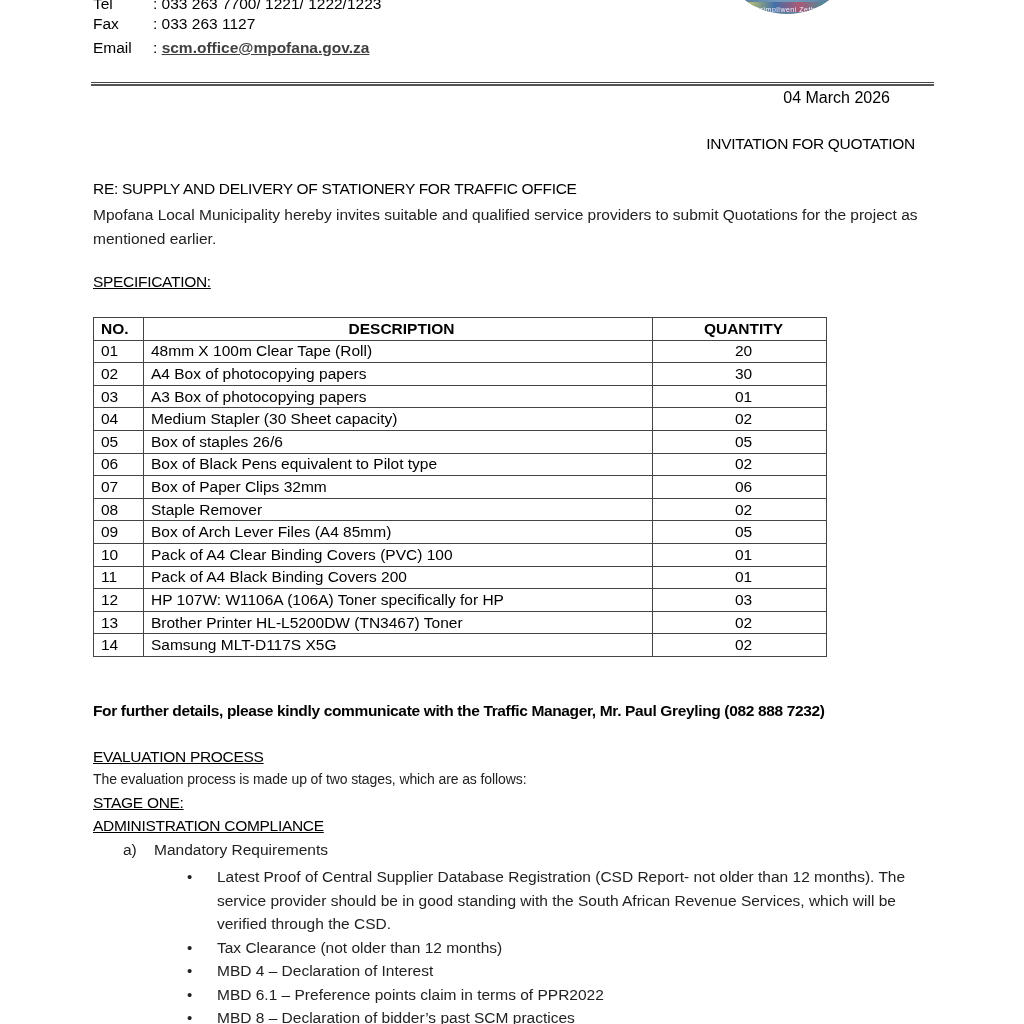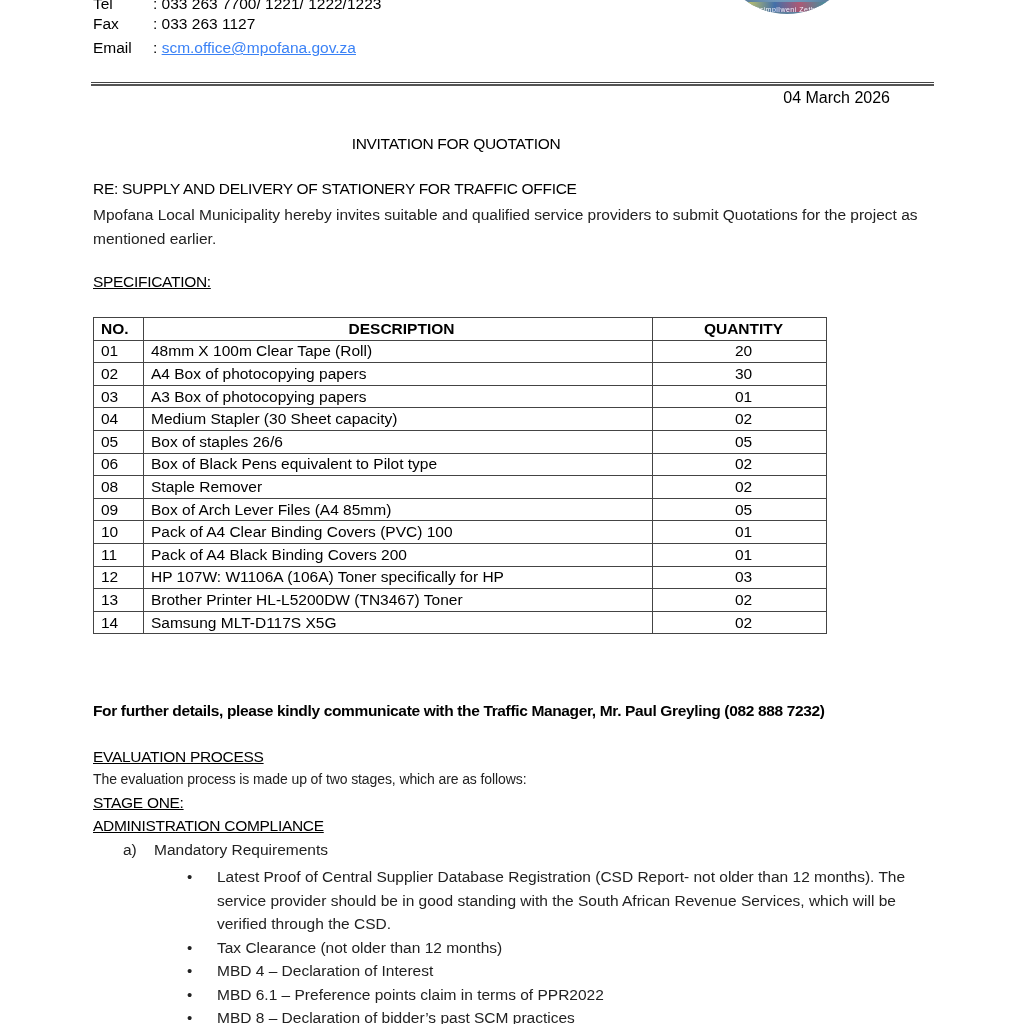--- a/index.html
+++ b/index.html
@@ -11,21 +11,21 @@
   }
   .page { position: absolute; left: 0; top: 0; width: 1024px; height: 1024px; }
 
   
   .contact-row {
     position: absolute; left: 93px; font-size: 15.5px; line-height: 20px;
     white-space: nowrap;
   }
   .contact-label { display: inline-block; width: 60px; }
   .contact-value { display: inline-block; }
-  .contact-value a { color: #3b82f6; text-decoration: underline; }
+  .contact-value a { color: #404040; text-decoration: underline; font-weight: bold; }
 
   
   .logo {
     position: absolute; left: 722px; top: -44px; width: 130px; height: 58px;
     border-radius: 0 0 65px 65px / 0 0 58px 58px;
     background: radial-gradient(ellipse at 50% 0%, #b7d3ee 0%, #7fa9cf 45%, #5c7f9c 70%, #3a5a6a 100%);
     overflow: hidden;
   }
   .logo-ring {
     position: absolute; left: 4px; right: 4px; bottom: 2px; height: 10px;
@@ -44,22 +44,22 @@
     border-top: 1px solid #444; border-bottom: 2px solid #555;
     box-sizing: border-box;
   }
 
   .date {
     position: absolute; right: 134px; top: 88px;
     font-size: 16px; line-height: 20px; margin-left: 16px;
   }
 
   .title {
-    position: absolute; left: 4px; width: 904px; top: 135px;
-    text-align: center; font-size: 15.5px; letter-spacing: -0.3px;
+    position: absolute; left: 11px; width: 904px; top: 135px;
+    text-align: right; font-size: 15.5px; letter-spacing: -0.3px;
   }
 
   .re-line {
     position: absolute; left: 93px; top: 180px;
     font-size: 15.5px; letter-spacing: -0.3px; white-space: nowrap;
   }
   .intro {
     position: absolute; left: 93px; top: 203px; width: 830px;
     font-size: 15.5px; line-height: 23.5px; color: #222;
   }
@@ -182,20 +182,25 @@
           <td class="col-no">05</td>
           <td class="col-desc">Box of staples 26/6</td>
           <td class="col-qty">05</td>
         </tr>
         <tr>
           <td class="col-no">06</td>
           <td class="col-desc">Box of Black Pens equivalent to Pilot type</td>
           <td class="col-qty">02</td>
         </tr>
         <tr>
+          <td class="col-no">07</td>
+          <td class="col-desc">Box of Paper Clips 32mm</td>
+          <td class="col-qty">06</td>
+        </tr>
+        <tr>
           <td class="col-no">08</td>
           <td class="col-desc">Staple Remover</td>
           <td class="col-qty">02</td>
         </tr>
         <tr>
           <td class="col-no">09</td>
           <td class="col-desc">Box of Arch Lever Files (A4 85mm)</td>
           <td class="col-qty">05</td>
         </tr>
         <tr>

